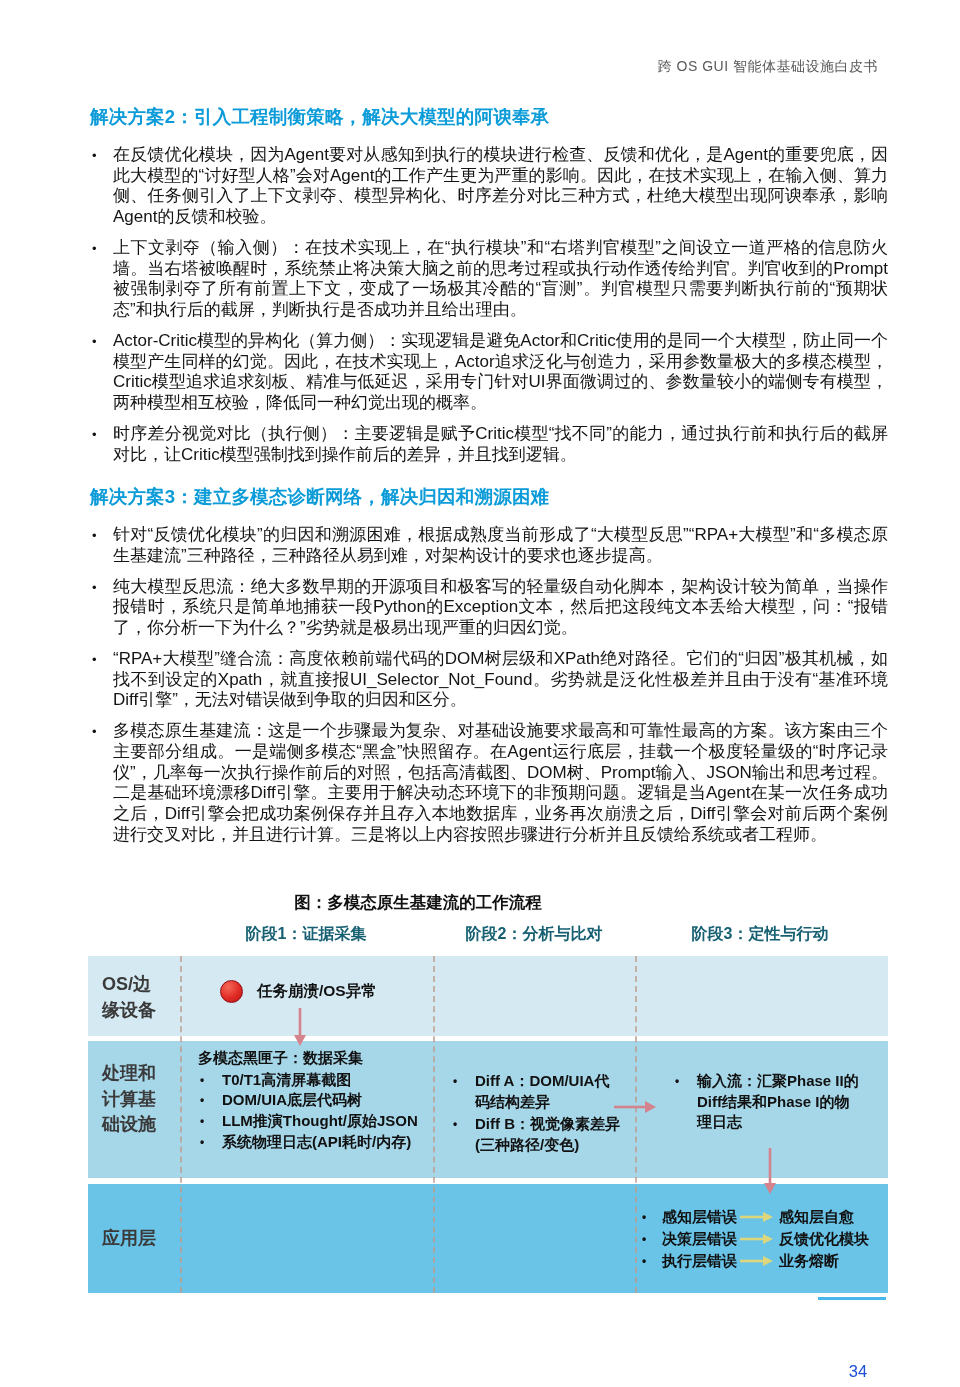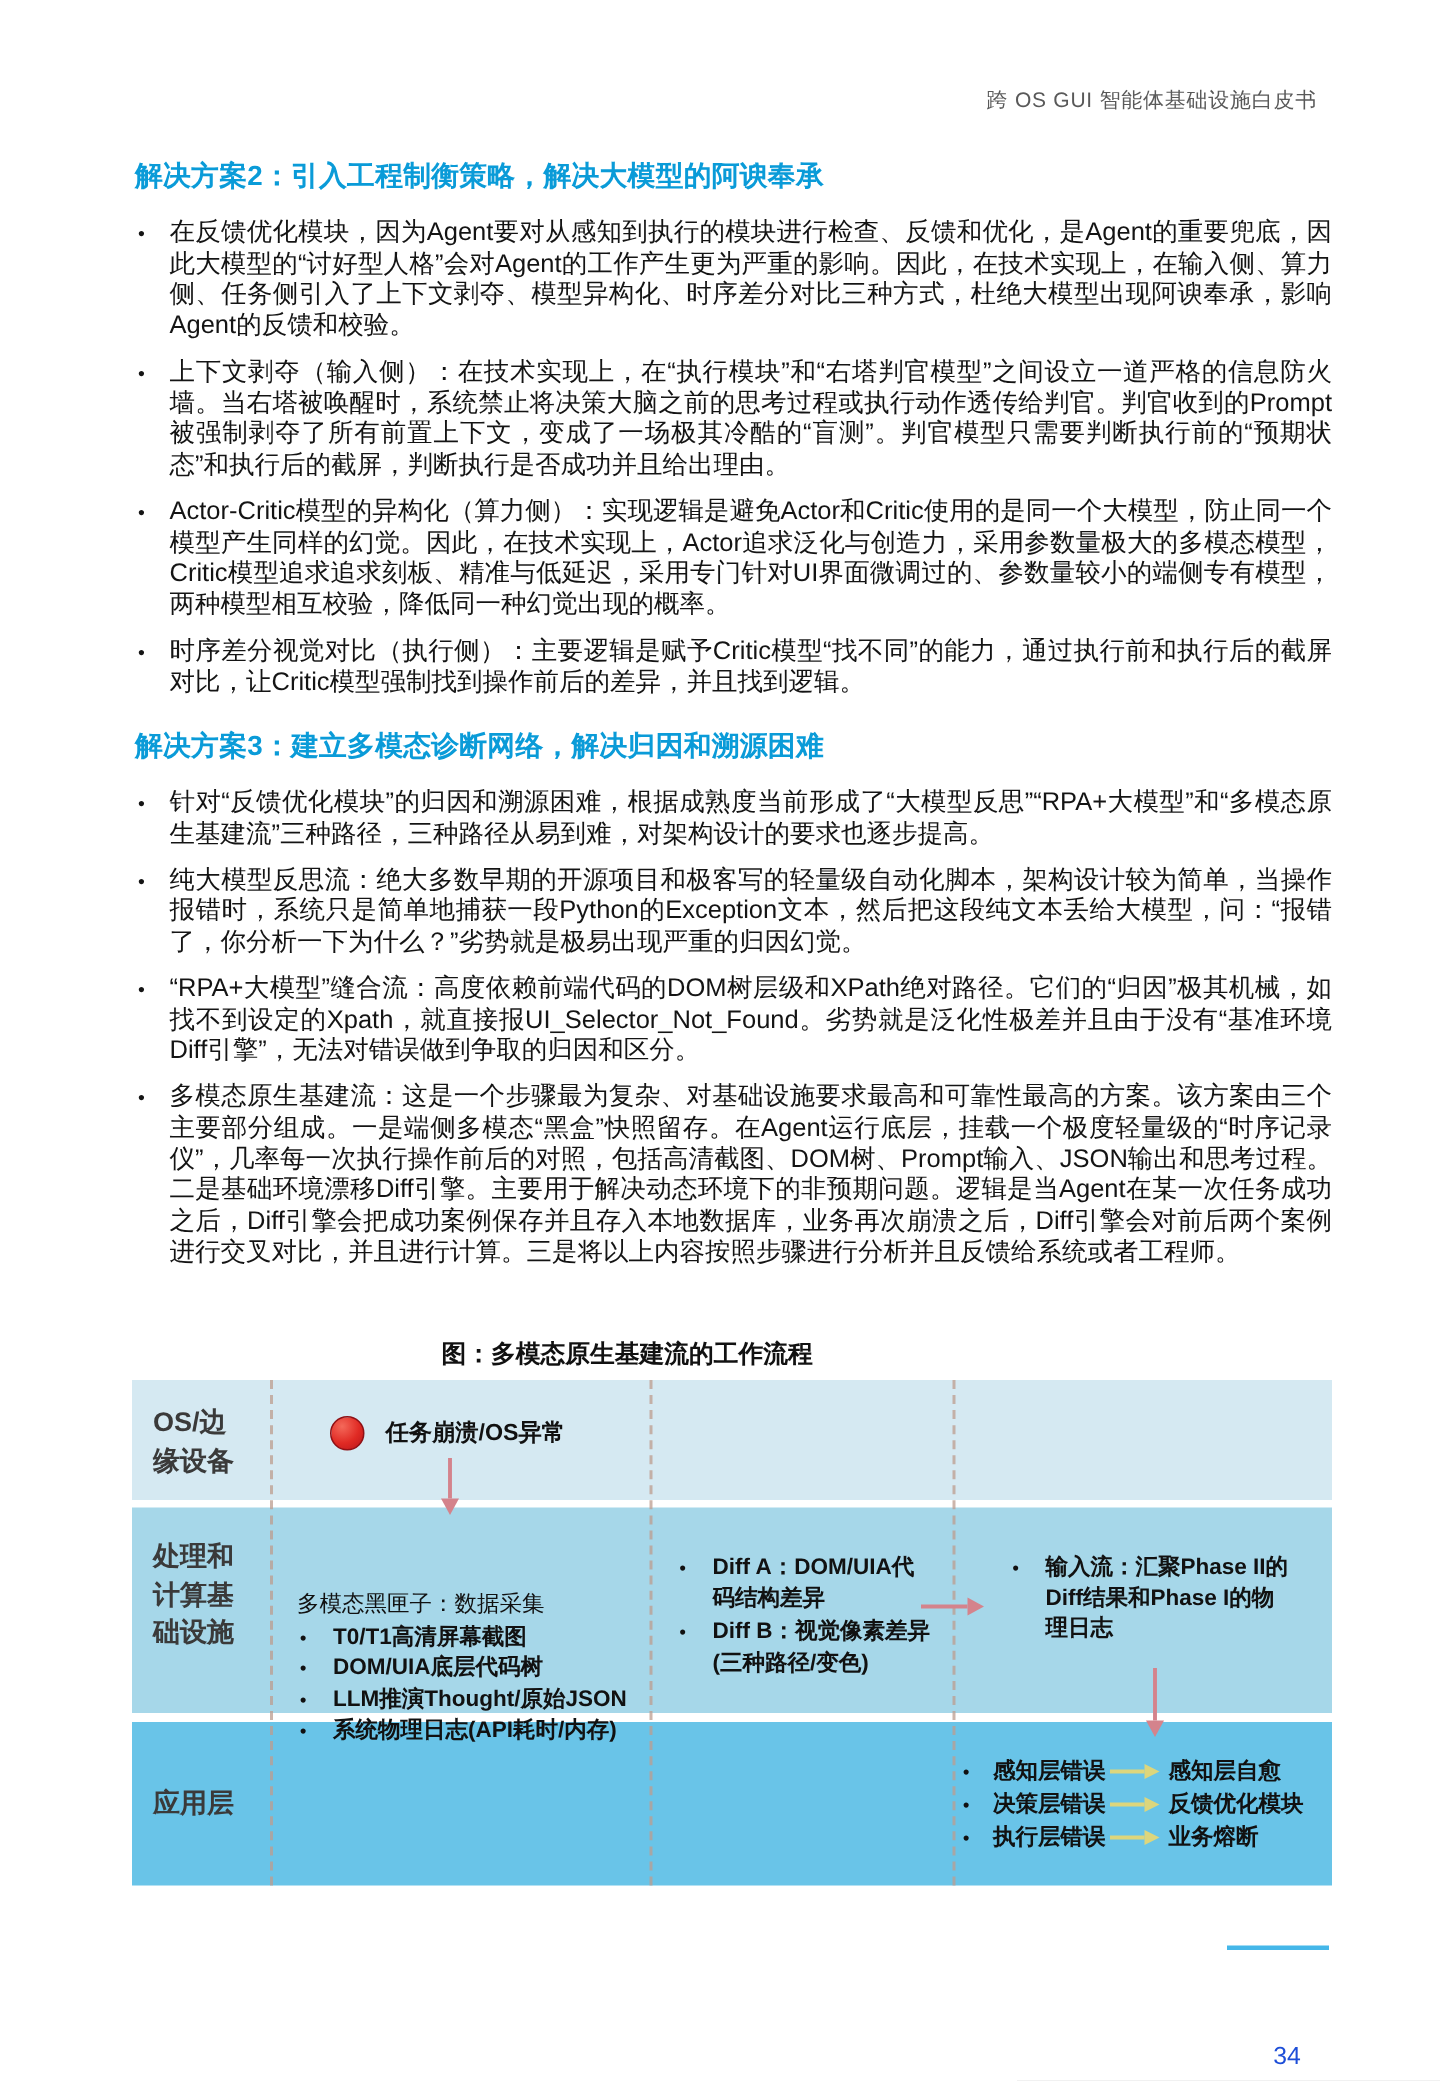--- a/index.html
+++ b/index.html
@@ -56,21 +56,21 @@
   .incident { position:absolute; left:132px; top:24px; display:flex; align-items:center; }
   .red-dot {
     width:23px; height:23px; border-radius:50%; flex:none;
     background:radial-gradient(circle at 34% 28%, #f4695a 0%, #e02a24 55%, #b8151a 100%);
     border:1px solid #8f1015;
   }
   .incident-text { margin-left:14px; font-weight:600; font-size:15.5px; color:#111; }
 
   .dgroup { position:absolute; font-size:15px; font-weight:600; color:#111; line-height:1.38; }
   .blackbox { left:110px; top:92px; width:238px; }
-  .blackbox-title { font-weight:normal; margin-bottom:1px;margin-top:48px; }
+  .blackbox-title { font-weight:bold; margin-bottom:1px; }
   .d-item { display:flex; }
   .d-item .dm { flex:none; width:24px; padding-left:2px; font-size:12px; padding-top:2px; }
   .d-item .dt { flex:1; }
   .diffcol { left:363px; top:115px; width:172px; }
   .diffcol .d-item { margin-bottom:2px; }
   .inputcol { left:585px; top:115px; width:190px; }
 
   .actions { left:552px; top:250px; width:245px; }
   .action-row { display:flex; align-items:center; height:22px; }
   .action-row .dm { flex:none; width:22px; padding-left:2px; font-size:12px; }
@@ -129,20 +129,25 @@
       <span class="bm">•</span>
       <span class="bt">多模态原生基建流：这是一个步骤最为复杂、对基础设施要求最高和可靠性最高的方案。该方案由三个主要部分组成。一是端侧多模态“黑盒”快照留存。在Agent运行底层，挂载一个极度轻量级的“时序记录仪”，几率每一次执行操作前后的对照，包括高清截图、DOM树、Prompt输入、JSON输出和思考过程。二是基础环境漂移Diff引擎。主要用于解决动态环境下的非预期问题。逻辑是当Agent在某一次任务成功之后，Diff引擎会把成功案例保存并且存入本地数据库，业务再次崩溃之后，Diff引擎会对前后两个案例进行交叉对比，并且进行计算。三是将以上内容按照步骤进行分析并且反馈给系统或者工程师。</span>
     </div>
 
   </div>
 
   <div class="figure">
 
     <div class="fig-caption">图：多模态原生基建流的工作流程</div>
 
+    <div class="phase-row">
+      <span class="phase-label phase-1">阶段1：证据采集</span>
+      <span class="phase-label phase-2">阶段2：分析与比对</span>
+      <span class="phase-label phase-3">阶段3：定性与行动</span>
+    </div>
 
     <div class="diagram">
       <div class="band band-1"></div>
       <div class="band band-2"></div>
       <div class="band band-3"></div>
 
       <div class="vline vline-1"></div>
       <div class="vline vline-2"></div>
       <div class="vline vline-3"></div>
 

